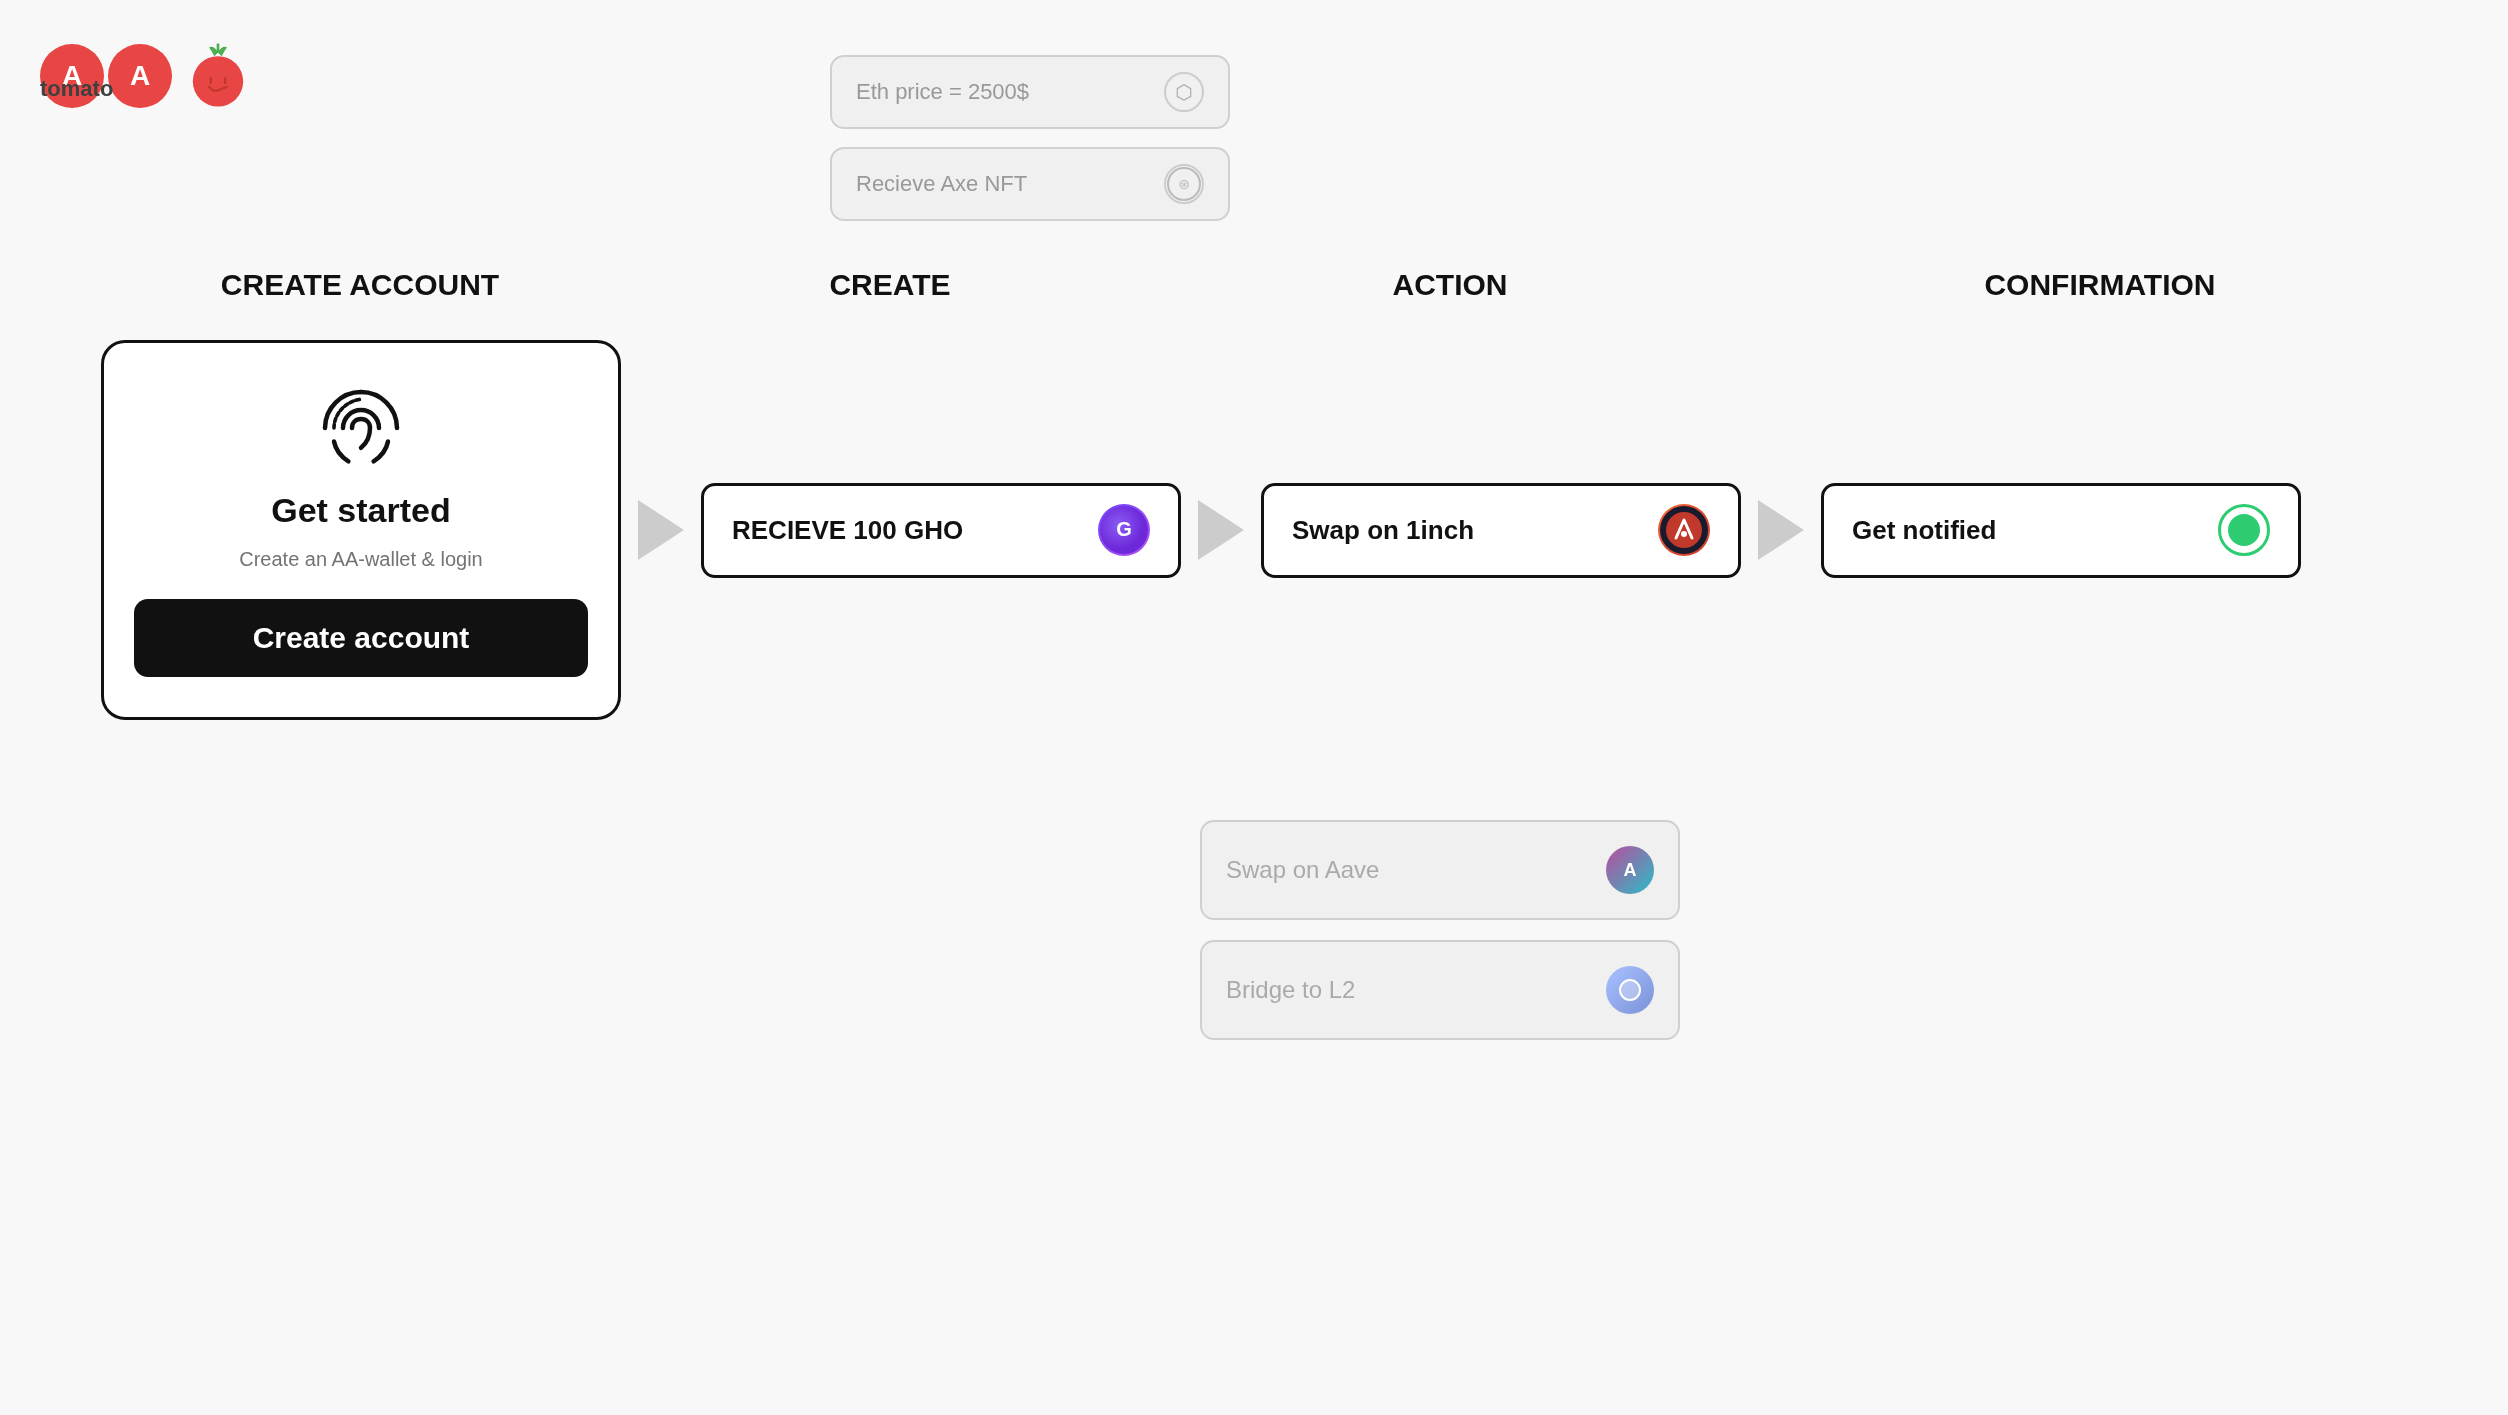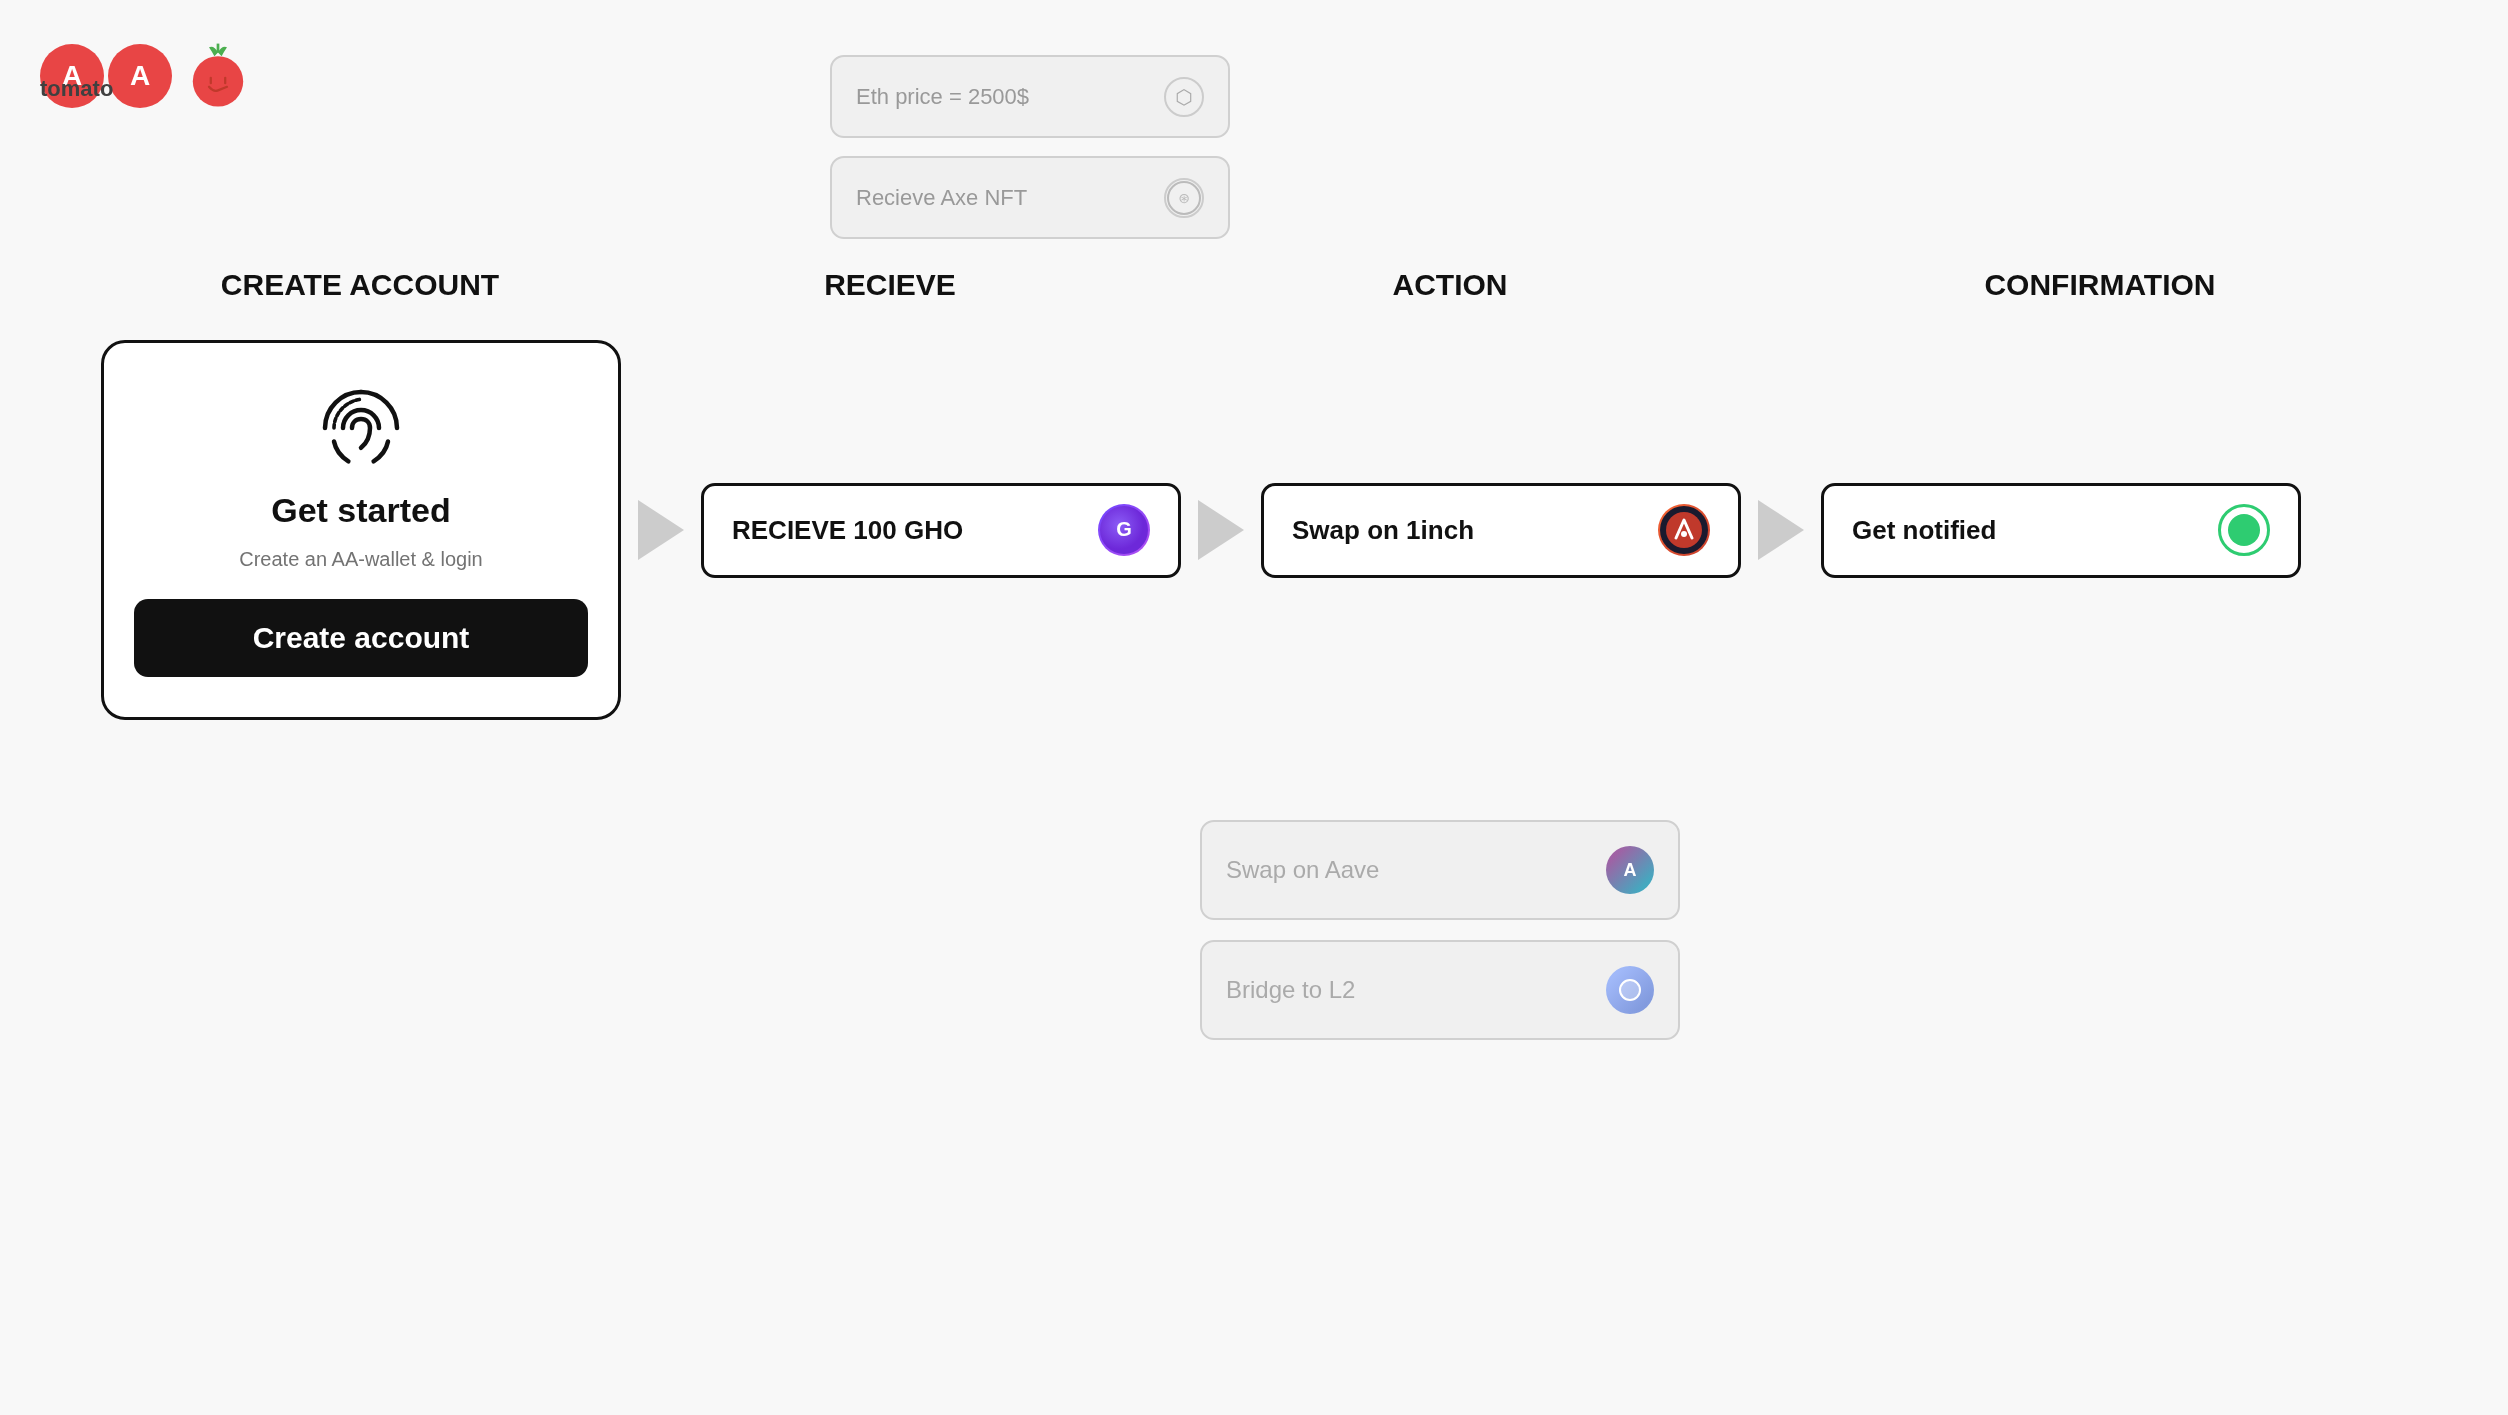--- a/index.html
+++ b/index.html
@@ -50,21 +50,21 @@
     .top-cards {
       position: absolute;
       top: 55px;
       left: 830px;
       display: flex;
       flex-direction: column;
       gap: 18px;
     }
     .top-card {
       width: 400px;
-      height: 83px;
+      height: 74px;
       background: #f0f0f0;
       border: 2px solid #d0d0d0;
       border-radius: 14px;
       display: flex;
       align-items: center;
       justify-content: space-between;
       padding: 0 24px;
     }
     .top-card-label {
       font-size: 22px;
@@ -299,21 +299,21 @@
       <svg width="36" height="36" viewBox="0 0 36 36">
         <circle cx="18" cy="18" r="16" fill="none" stroke="#bbb" stroke-width="2"></circle>
         <text x="18" y="23" text-anchor="middle" font-size="14" fill="#bbb">⊛</text>
       </svg>
     </div>
   </div>
 </div>
 
 <div class="col-headers">
   <div class="col-header create">CREATE ACCOUNT</div>
-  <div class="col-header trigger">RECIEVE</div>
+  <div class="col-header trigger">CREATE</div>
   <div class="col-header action">ACTION</div>
   <div class="col-header confirm">CONFIRMATION</div>
 </div>
 
 <div class="flow-row">
 
   <div class="create-card">
 
     <svg width="90" height="90" viewBox="0 0 100 100">
       <path d="M50 10 C28 10 10 28 10 50" stroke="#111" stroke-width="5" fill="none" stroke-linecap="round"></path>

